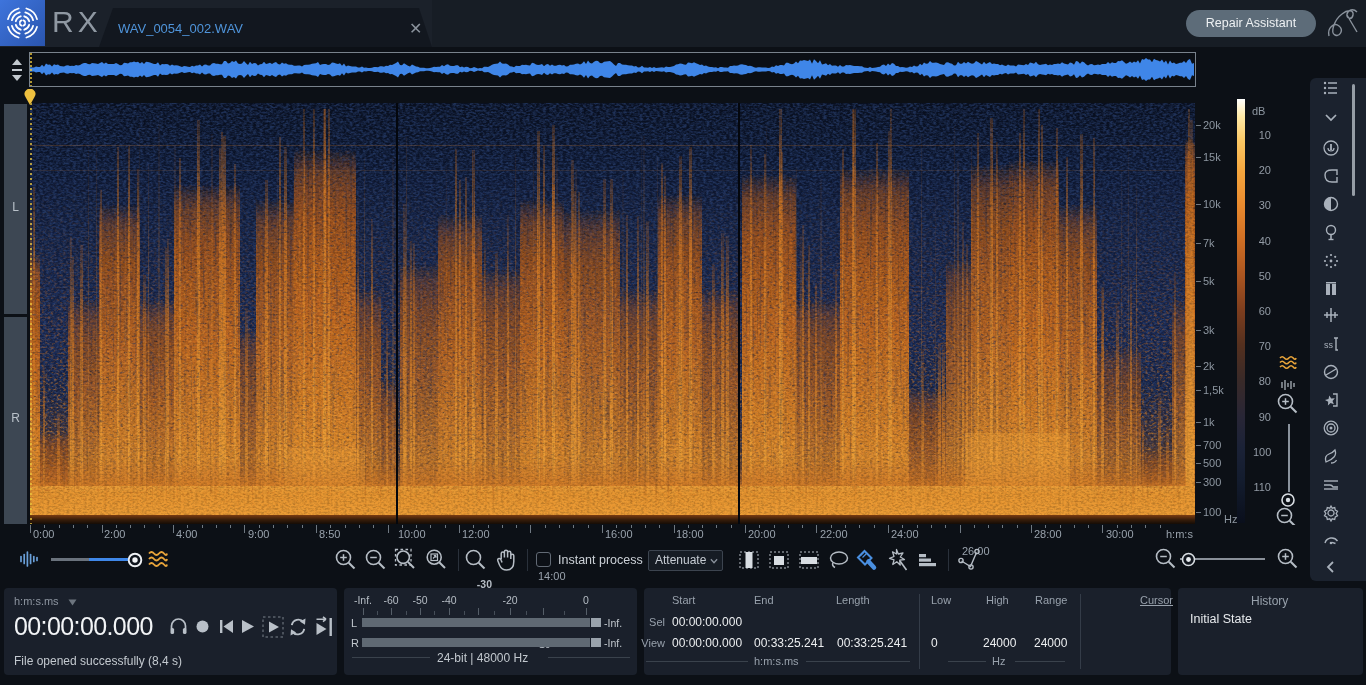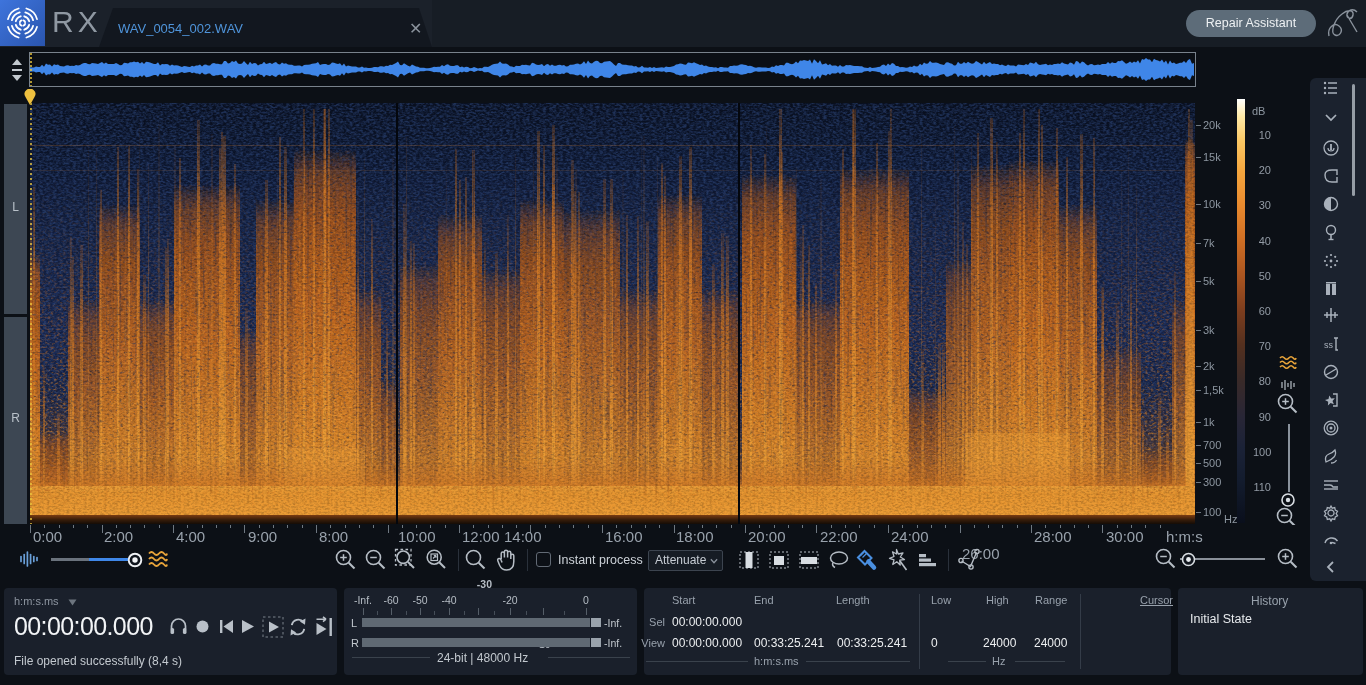--- a/index.html
+++ b/index.html
@@ -16,21 +16,21 @@
 
 #ovbox { left:29px; top:52px; width:1167px; height:35px; border:1px solid #79828c; background:#0b0f15; }
 
 .chan { left:4px; width:23px; background:#3d4753; color:#b9c1c9; font-size:12px; text-align:center; }
 
 .flab { color:#8d96a0; font-size:11px; position:absolute; }
 .dlab { color:#939ba5; font-size:11px; position:absolute; text-align:right; width:18px; }
 .tick { position:absolute; background:#6f7881; }
 
 #ruler { left:0px; top:525px; width:1310px; height:17px; background:#0c1016; }
-.rlab { position:absolute; top:3px; color:#99a2ac; font-size:15px; }
+.rlab { position:absolute; top:3px; color:#99a2ac; font-size:11px; }
 
 .sep { position:absolute; width:1px; background:#2a313b; }
 #instant { left:558px; top:553px; font-size:12.5px; color:#ccd1d7; }
 #dropdown { left:648px; top:550px; width:75px; height:21px; background:#161c24; border:1px solid #3c444f; border-radius:2px; color:#c6ccd3; font-size:12px; line-height:19px; padding-left:6px; }
 
 .panel { position:absolute; top:588px; height:87px; background:#1a202b; border-radius:4px; }
 .glab { color:#98a1ac; font-size:11px; position:absolute; }
 .wval { color:#eceef0; font-size:12px; position:absolute; }
 .mlab { color:#b6bdc5; font-size:10.5px; position:absolute; }
 .hline { position:absolute; height:1px; background:#3a424c; }
@@ -790,39 +790,39 @@
 <div class="tick" style="left:202px;top:0;width:1px;height:3px;"></div>
 <div class="tick" style="left:216px;top:0;width:1px;height:3px;"></div>
 <div class="tick" style="left:230px;top:0;width:1px;height:3px;"></div>
 <div class="tick" style="left:244px;top:0;width:1px;height:8px;"></div>
 <div class="rlab" style="left:248px;">9:00</div>
 <div class="tick" style="left:259px;top:0;width:1px;height:3px;"></div>
 <div class="tick" style="left:273px;top:0;width:1px;height:3px;"></div>
 <div class="tick" style="left:287px;top:0;width:1px;height:3px;"></div>
 <div class="tick" style="left:302px;top:0;width:1px;height:3px;"></div>
 <div class="tick" style="left:316px;top:0;width:1px;height:8px;"></div>
-<div class="rlab" style="left:319px;">8:00</div>
+<div class="rlab" style="left:319px;">8:50</div>
 <div class="tick" style="left:330px;top:0;width:1px;height:3px;"></div>
 <div class="tick" style="left:345px;top:0;width:1px;height:3px;"></div>
 <div class="tick" style="left:359px;top:0;width:1px;height:3px;"></div>
 <div class="tick" style="left:373px;top:0;width:1px;height:3px;"></div>
 <div class="tick" style="left:388px;top:0;width:1px;height:8px;"></div>
 <div class="rlab" style="left:390px;margin-left:8px;">10:00</div>
 <div class="tick" style="left:402px;top:0;width:1px;height:3px;"></div>
 <div class="tick" style="left:416px;top:0;width:1px;height:3px;"></div>
 <div class="tick" style="left:430px;top:0;width:1px;height:3px;"></div>
 <div class="tick" style="left:445px;top:0;width:1px;height:3px;"></div>
 <div class="tick" style="left:459px;top:0;width:1px;height:8px;"></div>
 <div class="rlab" style="left:462px;">12:00</div>
 <div class="tick" style="left:473px;top:0;width:1px;height:3px;"></div>
 <div class="tick" style="left:488px;top:0;width:1px;height:3px;"></div>
 <div class="tick" style="left:502px;top:0;width:1px;height:3px;"></div>
 <div class="tick" style="left:516px;top:0;width:1px;height:3px;"></div>
 <div class="tick" style="left:530px;top:0;width:1px;height:8px;"></div>
-<div class="rlab" style="left:504px;">14:00</div>
+<div class="rlab" style="left:538px;margin-top:42px;">14:00</div>
 <div class="tick" style="left:545px;top:0;width:1px;height:3px;"></div>
 <div class="tick" style="left:559px;top:0;width:1px;height:3px;"></div>
 <div class="tick" style="left:573px;top:0;width:1px;height:3px;"></div>
 <div class="tick" style="left:588px;top:0;width:1px;height:3px;"></div>
 <div class="tick" style="left:602px;top:0;width:1px;height:8px;"></div>
 <div class="rlab" style="left:605px;">16:00</div>
 <div class="tick" style="left:616px;top:0;width:1px;height:3px;"></div>
 <div class="tick" style="left:631px;top:0;width:1px;height:3px;"></div>
 <div class="tick" style="left:645px;top:0;width:1px;height:3px;"></div>
 <div class="tick" style="left:659px;top:0;width:1px;height:3px;"></div>

